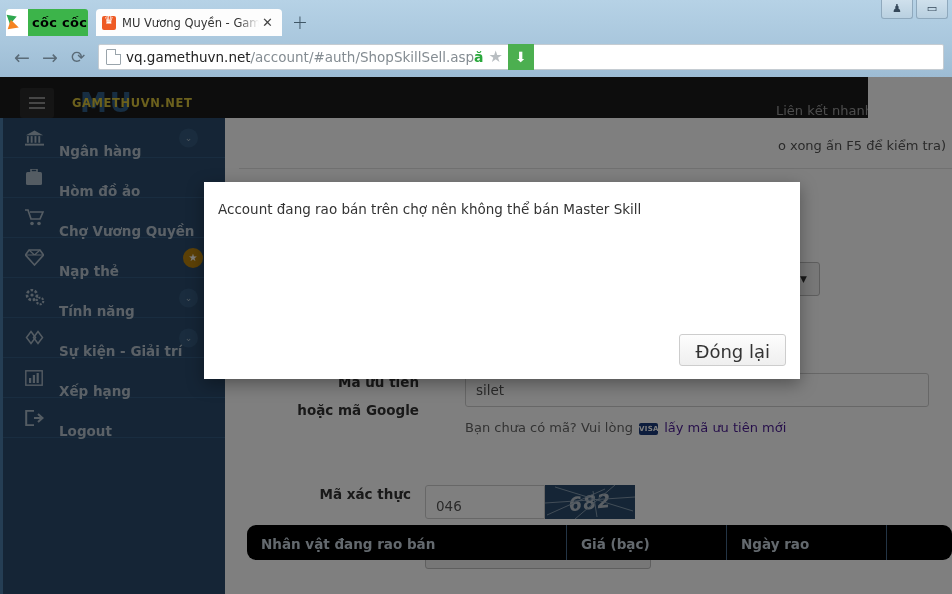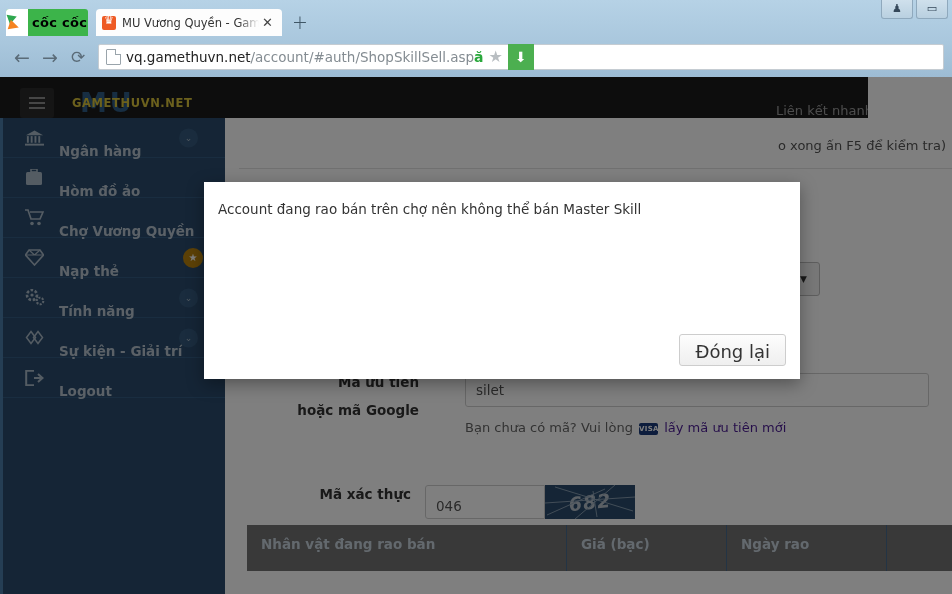--- a/index.html
+++ b/index.html
@@ -219,21 +219,21 @@
     letter-spacing:1px; transform:rotate(-6deg);
   }
   .captcha-img svg{ position:absolute; left:0; top:0; }
 
   .sell-btn{
     height:34px; border:1px solid #bfbfbf; border-radius:3px;
     background:#eeeeee; font-size:13.5px; color:#333; padding:0 14px; line-height:32px;
   }
 
   .table{ position:absolute; left:22px; top:407px; width:705px; }
-  .thead{ display:flex; background:#737373; height:46px; }
+  .thead{ display:flex; background:#000000; height:35px;border-radius:9px; }
   .th{
     color:#c7d2dc; font-size:13.5px; font-weight:bold; line-height:38px;
     padding-left:14px; border-right:1px solid #46688a; white-space:nowrap;
   }
   .th.c1{ width:320px; } .th.c2{ width:160px; } .th.c3{ width:160px; } .th.c4{ flex:1; border-right:none; }
 
   
   .modal{
     position:absolute; left:204px; top:105px; width:596px; height:197px;
     background:#fff; z-index:60; box-shadow:0 5px 16px rgba(0,0,0,.35);
@@ -381,20 +381,31 @@
       <span class="side-icon">
         <svg width="20" height="15" viewBox="0 0 20 15">
             <path d="M6 1.5 10.5 7.5 6 13.5 1.5 7.5z" fill="none" stroke="#a9b8c6" stroke-width="1.5"></path>
             <path d="M13 1.5 17.5 7.5 13 13.5 8.5 7.5z" fill="none" stroke="#a9b8c6" stroke-width="1.5"></path>
           </svg>
       </span>
       <span class="side-label">Sự kiện - Giải trí</span>
       <span class="chev">⌄</span>
     </div>
 
+    <div class="side-item">
+      <span class="side-icon">
+        <svg width="18" height="16" viewBox="0 0 18 16">
+            <rect x="0.8" y="0.8" width="16.4" height="14.4" fill="none" stroke="#a9b8c6" stroke-width="1.4"></rect>
+            <rect x="4" y="8" width="2.2" height="5" fill="#a9b8c6"></rect>
+            <rect x="7.8" y="5" width="2.2" height="8" fill="#a9b8c6"></rect>
+            <rect x="11.6" y="3" width="2.2" height="10" fill="#a9b8c6"></rect>
+          </svg>
+      </span>
+      <span class="side-label">Xếp hạng</span>
+    </div>
 
     <div class="side-item">
       <span class="side-icon">
         <svg width="19" height="16" viewBox="0 0 19 16">
             <path d="M9 0.8H1.2v14.4H9" fill="none" stroke="#a9b8c6" stroke-width="2"></path>
             <path d="M9 8h8M13 4l4.5 4L13 12" fill="none" stroke="#a9b8c6" stroke-width="2"></path>
           </svg>
       </span>
       <span class="side-label">Logout</span>
     </div>

